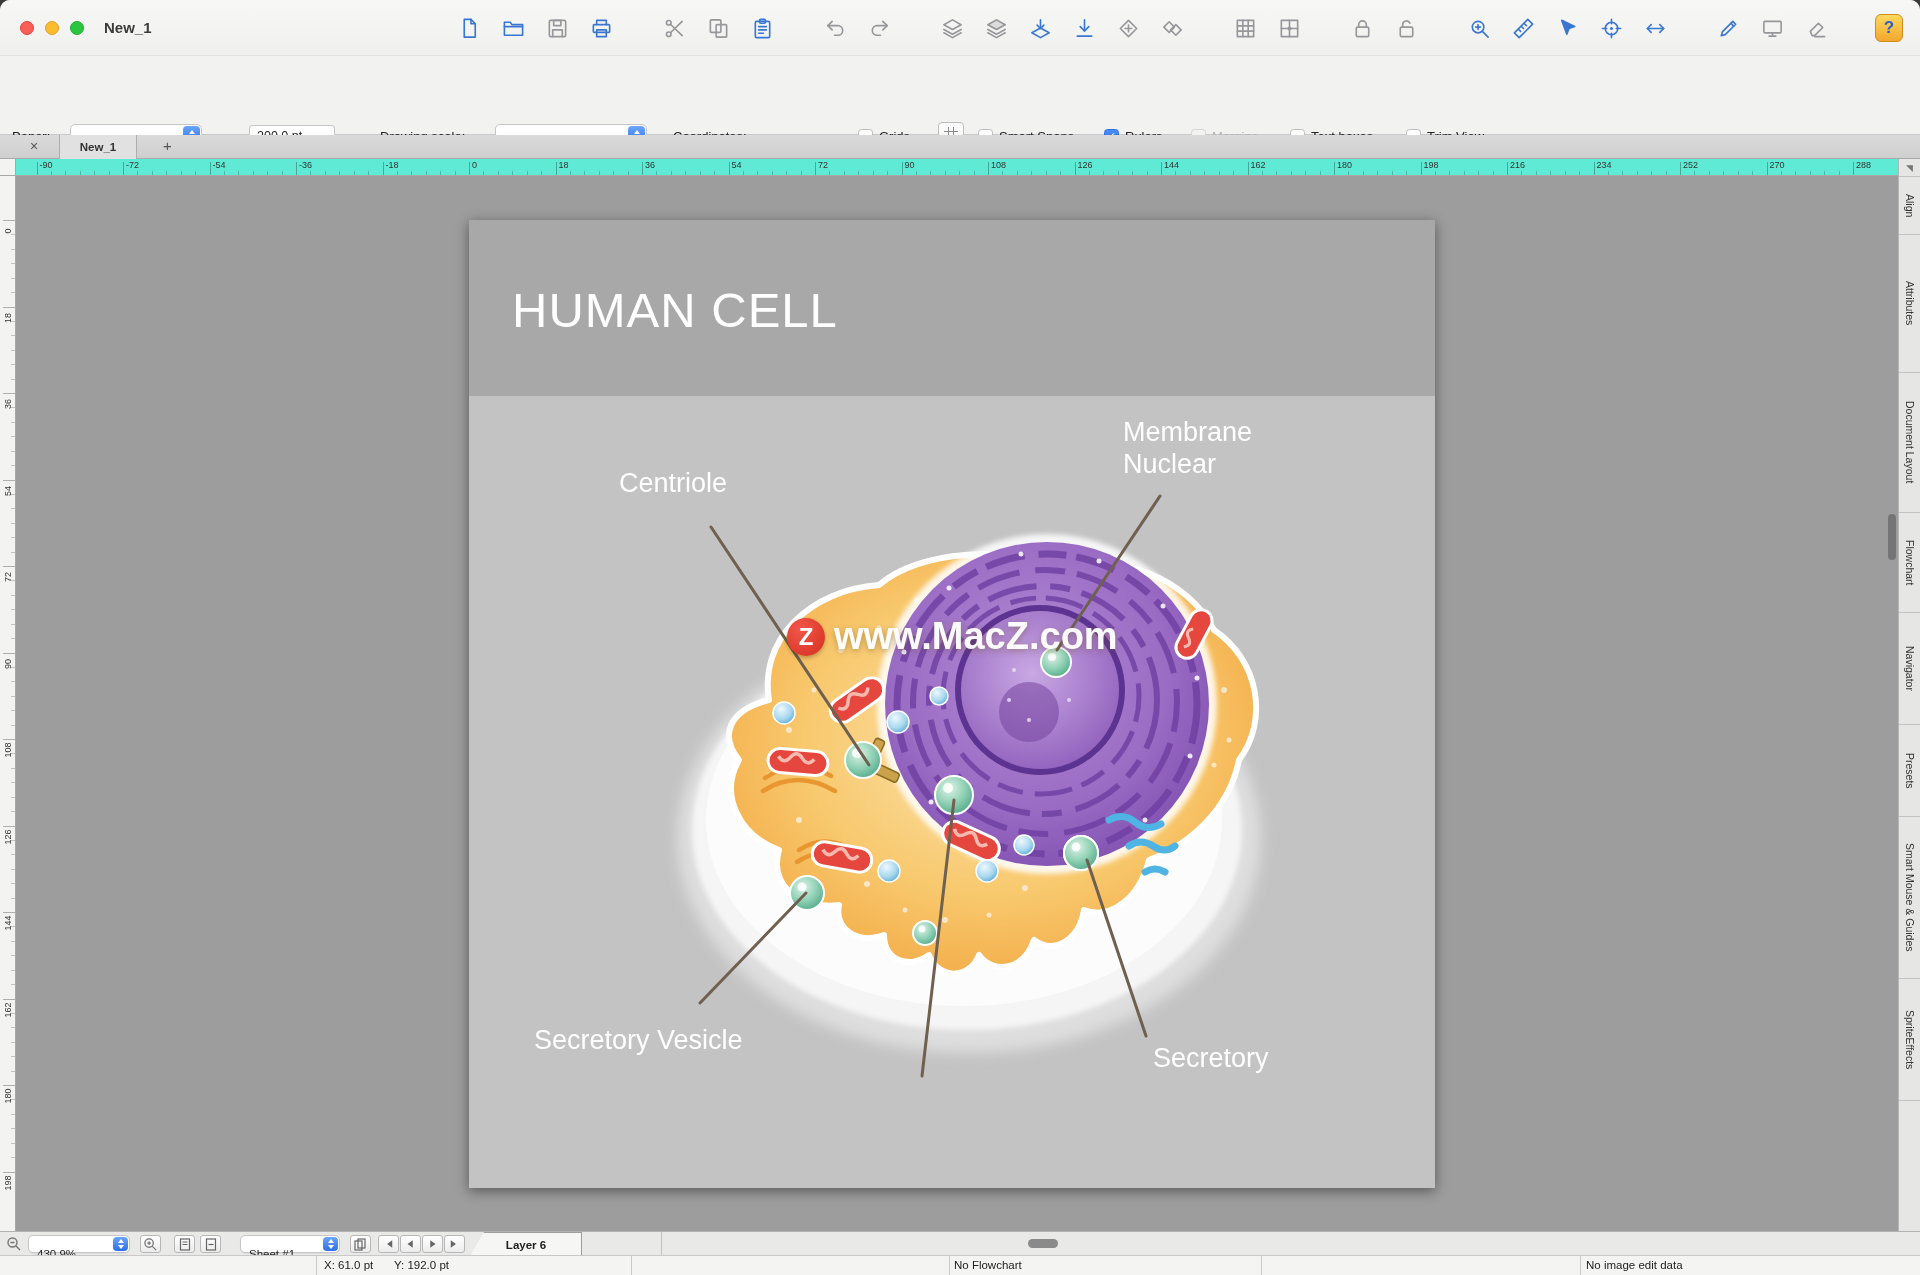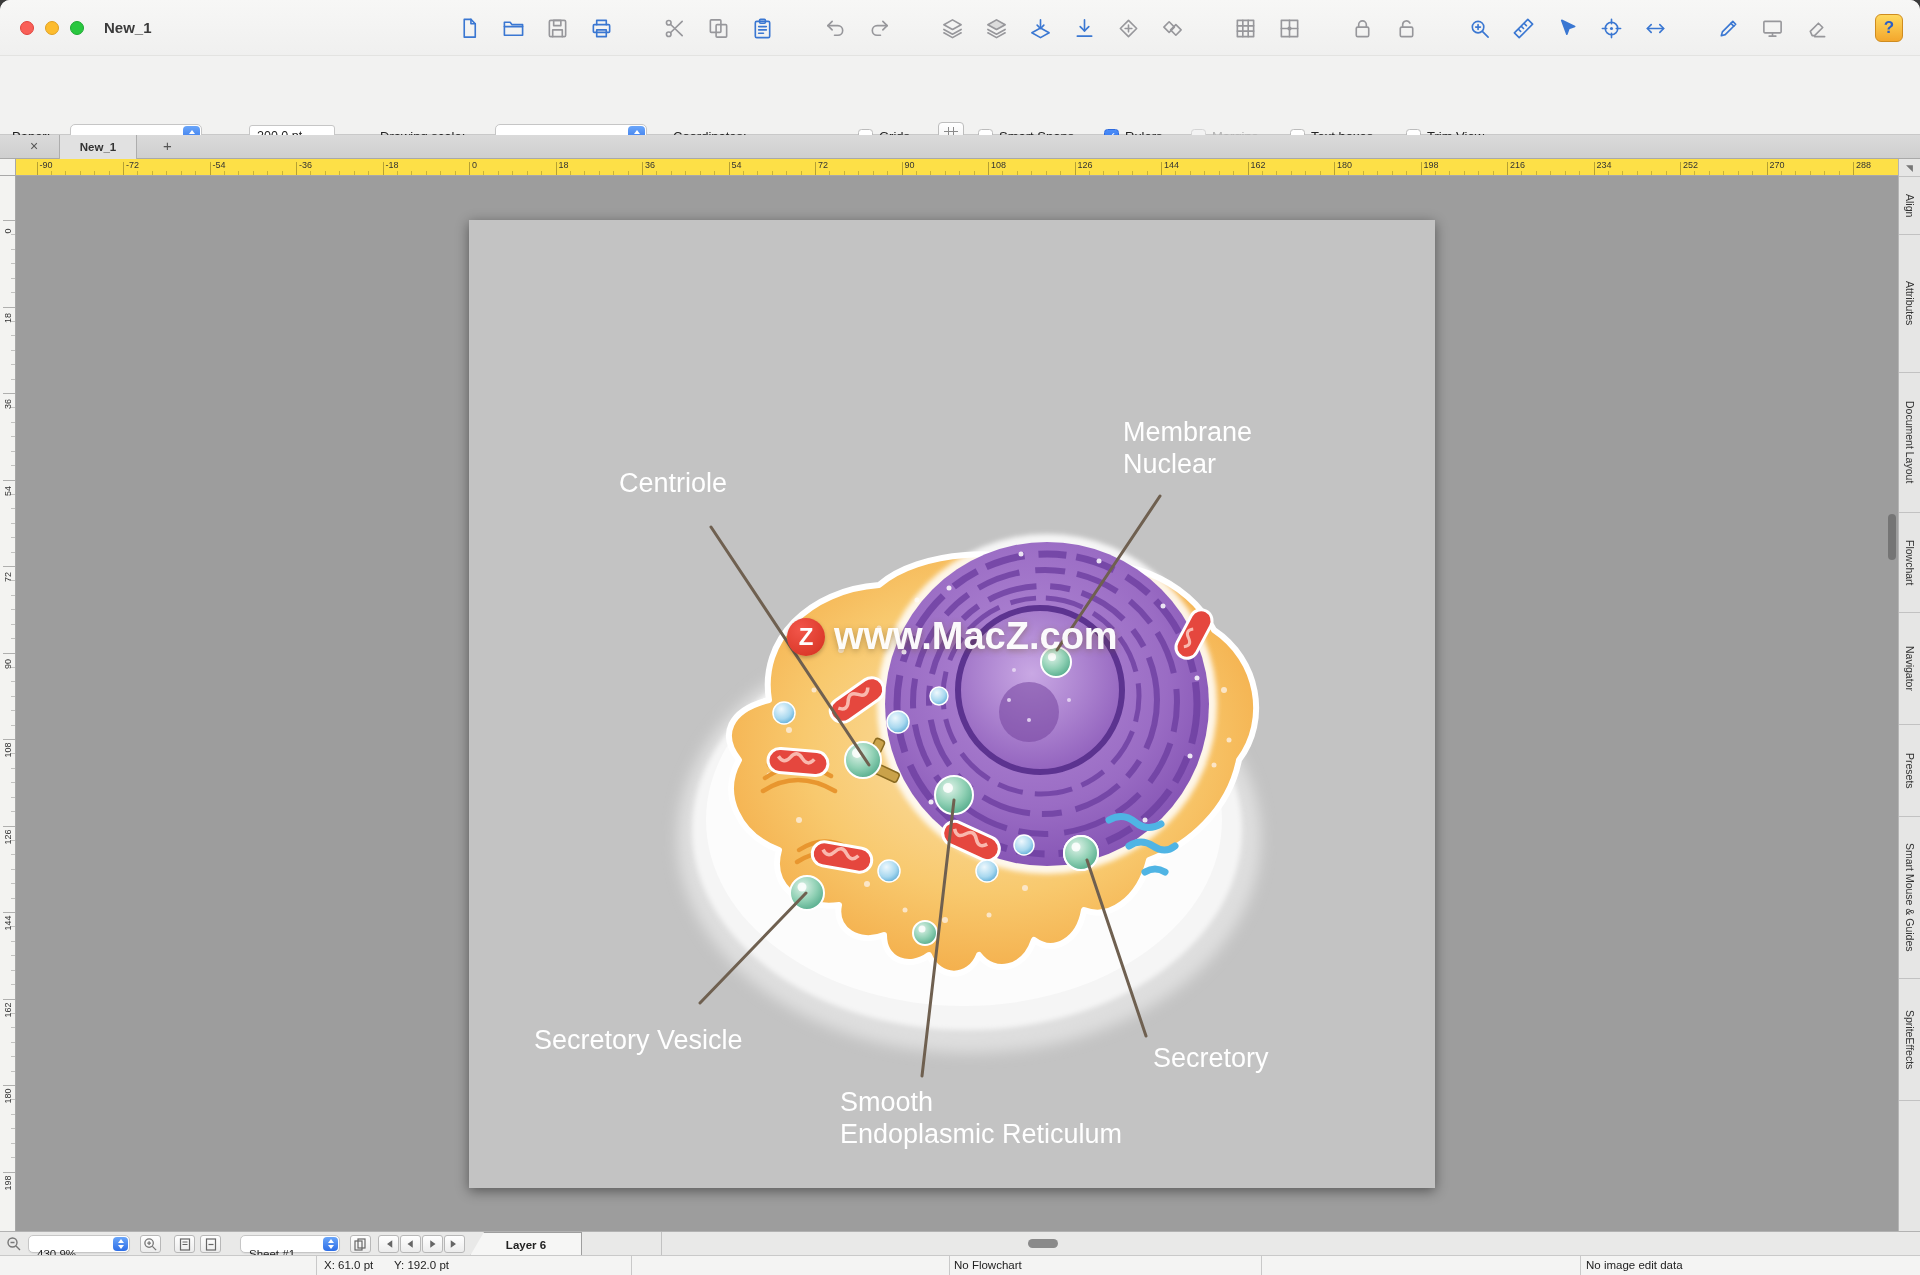--- a/index.html
+++ b/index.html
@@ -43,21 +43,21 @@
   .cb.disabled .cb-box { background:#f3f3f3; border-color:#d5d5d5; }
 
   
   .tabbar { position:absolute; left:0; top:135px; width:1920px; height:24px; background:linear-gradient(#dadada,#cfcfcf); border-bottom:1px solid #a9a9a9; }
   .tab-close { position:absolute; left:30px; top:3px; font-size:14px; color:#555; }
   .doc-tab { position:absolute; left:59px; top:0; width:78px; height:24px; background:#e1e1e1; border-left:1px solid #adadad; border-right:1px solid #adadad; display:flex; align-items:center; justify-content:center; font-size:11.5px; font-weight:700; color:#333; }
   .tab-add { position:absolute; left:163px; top:2px; font-size:15px; color:#555; }
 
   
   .ruler-corner { position:absolute; left:0; top:159px; width:16px; height:17px; background:#f3f3f1; border-right:1px solid #a8a8a8; border-bottom:1px solid #a8a8a8; }
-  .hruler { position:absolute; left:16px; top:159px; width:1882px; height:17px; background:#fde047; border-bottom:1px solid #a8a8a8; overflow:hidden; }
+  .hruler { position:absolute; left:16px; top:159px; width:1882px; height:17px; background:#5eead4; border-bottom:1px solid #a8a8a8; overflow:hidden; }
   .htick { position:absolute; top:3px; bottom:0; width:1px; background:rgba(0,0,0,.28); }
   .hnum { position:absolute; top:1px; font-size:9px; color:#333; }
   .hmin { position:absolute; bottom:0; height:4px; width:1px; background:rgba(0,0,0,.2); }
   .vruler { position:absolute; left:0; top:176px; width:16px; height:1055px; background:#f3f3f1; border-right:1px solid #a8a8a8; overflow:hidden; }
   .vtick { position:absolute; left:3px; right:0; height:1px; background:rgba(0,0,0,.28); }
   .vnum { position:absolute; left:0; width:16px; text-align:center; font-size:9px; color:#333; transform:rotate(-90deg); }
   .vmin { position:absolute; right:0; width:4px; height:1px; background:rgba(0,0,0,.2); }
 
   
   .canvas { position:absolute; left:16px; top:176px; width:1882px; height:1055px; background:var(--canvas,#9d9d9d); overflow:hidden; }
@@ -650,20 +650,23 @@
       <div class="vmin" style="top: 937.833px;"></div>
       <div class="vmin" style="top: 952.25px;"></div>
       <div class="vmin" style="top: 966.667px;"></div>
       <div class="vmin" style="top: 981.083px;"></div>
       <div class="vtick" style="top: 995.5px;"></div>
       <span class="vnum" style="top: 1001.5px;">198</span>
     </div>
 
   <div class="canvas">
     <div class="doc">
+      <div class="doc-header">
+        <div class="doc-title">HUMAN CELL</div>
+      </div>
 
       <svg class="cell-svg" viewBox="0 0 966 968">
         <defs>
           <radialGradient id="cytog" cx="50%" cy="45%" r="65%">
             <stop offset="0%" stop-color="#fbe3b0"></stop>
               <stop offset="55%" stop-color="#f8c96e"></stop>
               <stop offset="100%" stop-color="#f2a33c"></stop>
           </radialGradient>
           <radialGradient id="nucg" cx="45%" cy="40%" r="70%">
             <stop offset="0%" stop-color="#b38ad6"></stop>
@@ -833,22 +836,20 @@
 
       <div class="watermark">
         <span class="wm-badge">Z</span>
         <span class="wm-text">www.MacZ.com</span>
       </div>
 
       <div class="cell-label" style="left:150px;top:247px">Centriole</div>
       <div class="cell-label" style="left:654px;top:196px">Membrane
 Nuclear</div>
       <div class="cell-label" style="left:65px;top:804px">Secretory Vesicle</div>
-      <div class="cell-label" style="left:371px;top:866px">Smooth
-Endoplasmic Reticulum</div>
       <div class="cell-label" style="left:684px;top:822px">Secretory</div>
     </div>
     <div class="vscroll-thumb"></div>
   </div>
 
   <div class="right-sidebar">
     <div class="sb-icon">◥</div>
   <div class="sb-tab" style="height: 58px;">
         <span>Align</span>
       </div>

